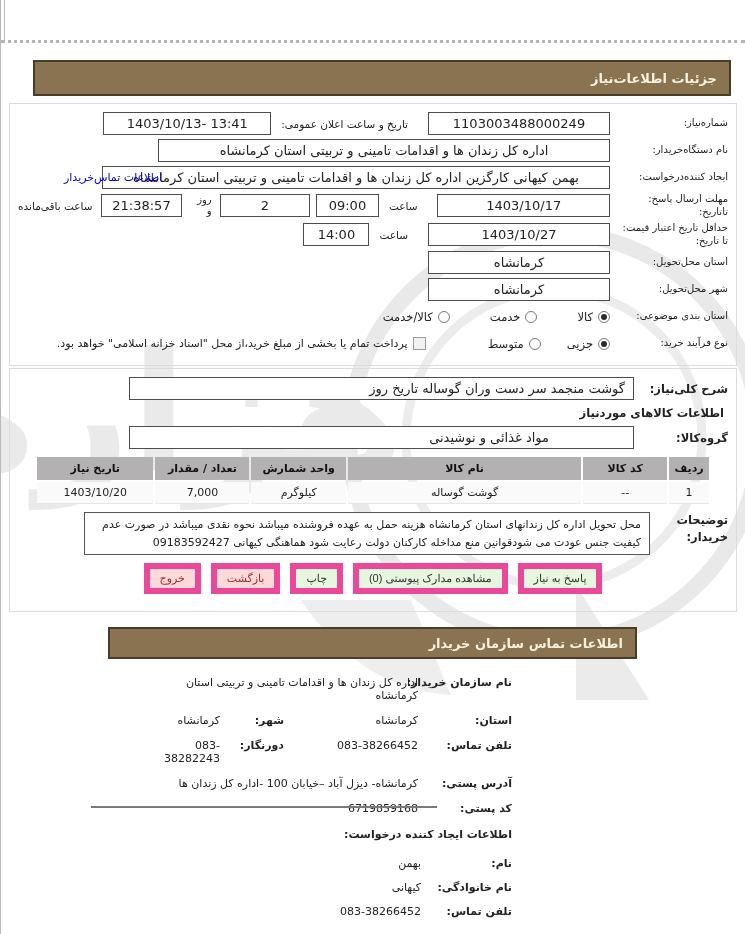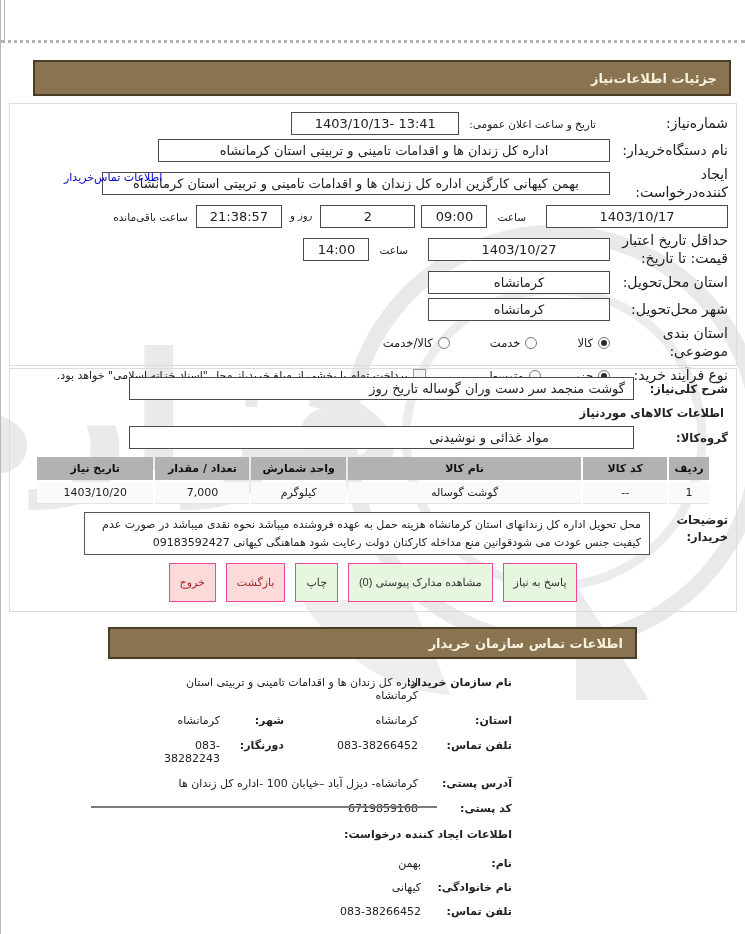--- a/index.html
+++ b/index.html
@@ -18,21 +18,21 @@
   .bar1{top:60px;right:14px;left:32px;height:36px;}
   .bar2{top:627px;right:108px;width:529px;height:32px;}
 
   .panel{position:absolute;left:8px;right:8px;border:1px solid #dcdcdc;
          box-sizing:border-box;padding:8px 8px 4px;}
   .panel1{top:103px;height:263px;}
   .panel2{top:368px;height:244px;}
 
   .frow{display:flex;align-items:center;margin-bottom:4px;min-height:23px;gap:6px;}
   .frow.rel{position:relative;}
-  .flabel{flex:0 0 112px;font-size:14px;line-height:1.25;color:#1c1c1c;}
+  .flabel{flex:0 0 112px;font-size:10px;line-height:1.25;color:#1c1c1c;}
   .midlabel{font-size:10.5px;margin:0 14px 0 4px;white-space:nowrap;}
   .tinylabel{font-size:10px;line-height:1.05;margin:0 2px;}
   .endlabel{font-size:10.5px;white-space:nowrap;margin-right:2px;}
 
   .input{border:1px solid #4c4c4c;background:#fff;height:23px;display:flex;
          align-items:center;justify-content:center;font-size:13px;
          box-sizing:border-box;padding:0 4px;}
   .input.rightal{justify-content:flex-start;padding-right:8px;}
   .ltr{direction:ltr;unicode-bidi:isolate;}
 
@@ -61,21 +61,21 @@
                  text-align:center;}
   table.goods td{background:#fafafa;padding:4px 3px;text-align:center;
                  border-bottom:1px solid #e6e6e6;}
 
   .notes-row{display:flex;margin:2px 0 8px;gap:8px;}
   .notes-label{flex:0 0 70px;font-weight:bold;font-size:11.5px;line-height:1.5;}
   .notes-box{width:566px;border:1px solid #555;font-size:11px;line-height:1.6;
              padding:3px 8px;text-align:right;box-sizing:border-box;background:#fff;}
 
   .btn-row{display:flex;justify-content:center;gap:10px;margin-top:2px;}
-  .btn{border:1px solid #ec4899;font-size:11px;padding:12px 10px;background:#e7f6de;
+  .btn{border:6px solid #ec4899;font-size:11px;padding:3px 10px;background:#e7f6de;
        color:#333;white-space:nowrap;cursor:pointer;}
   .btn.pink{background:#fcdada;color:#a52a2a;}
 
   .contact-block{position:absolute;top:676px;right:233px;width:342px;font-size:11px;}
   .crow{display:grid;grid-template-columns:88px 128px 58px 1fr;align-items:start;
         margin-bottom:12px;column-gap:6px;}
   .clabel{font-weight:bold;white-space:nowrap;}
   .cvalue{text-align:right;}
   .span3{grid-column:span 3;}
 
@@ -109,36 +109,38 @@
     </div>
 
     <div class="bar bar1">
       <span>جزئیات اطلاعات‌نیاز</span>
     </div>
 
     <div class="panel panel1">
 
       <div class="frow">
         <span class="flabel">شماره‌نیاز:</span>
+        <div class="input w182 ltr">1103003488000249</div>
         <span class="midlabel">تاریخ و ساعت اعلان عمومی:</span>
         <div class="input w168 ltr">1403/10/13- 13:41</div>
       </div>
 
       <div class="frow">
         <span class="flabel">نام دستگاه‌خریدار:</span>
         <div class="input w452">اداره کل زندان ها و اقدامات تامینی و تربیتی استان کرمانشاه</div>
       </div>
 
       <div class="frow rel">
         <span class="flabel">ایجاد کننده‌درخواست:</span>
         <div class="input w508">بهمن کیهانی کارگزین اداره کل زندان ها و اقدامات تامینی و تربیتی استان کرمانشاه</div>
         <span class="contact-link">اطلاعات تماس‌خریدار</span>
       </div>
 
       <div class="frow">
+        <span class="flabel">مهلت ارسال پاسخ: تاتاریخ:</span>
         <div class="input w182 ltr">1403/10/17</div>
         <span class="midlabel">ساعت</span>
         <div class="input w68 ltr">09:00</div>
         <div class="input w95 ltr">2</div>
         <span class="tinylabel">روز و</span>
         <div class="input w88 ltr">21:38:57</div>
         <span class="endlabel">ساعت باقی‌مانده</span>
       </div>
 
       <div class="frow">

